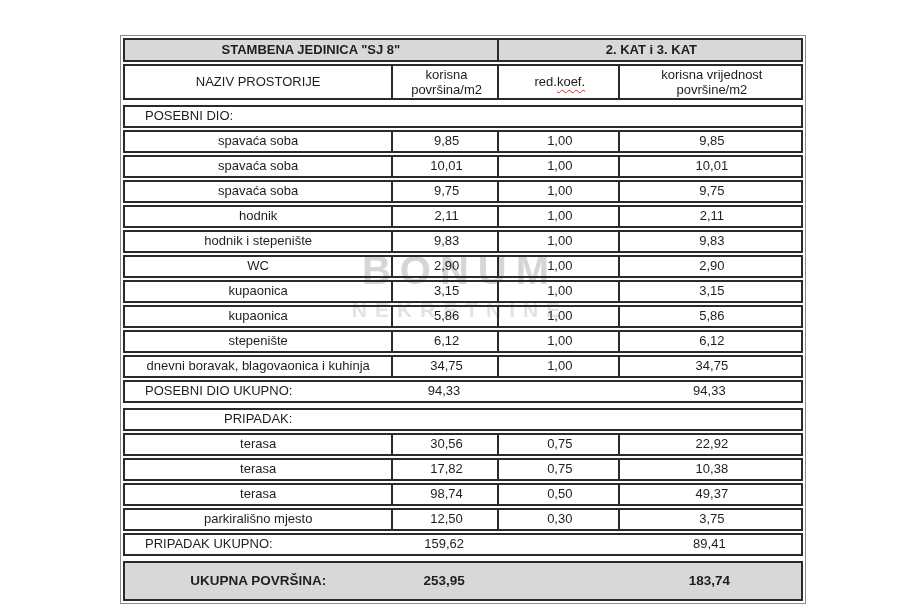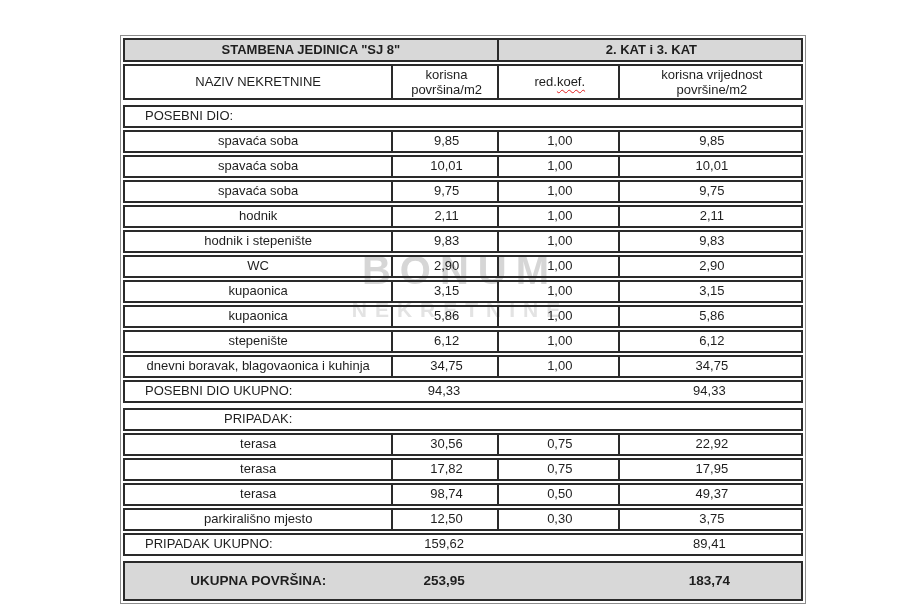--- a/index.html
+++ b/index.html
@@ -115,21 +115,21 @@
 </div>
 
 <div class="table-wrap">
 
   <div class="row hdr1 divided mb">
     <div class="c cL55">STAMBENA JEDINICA "SJ 8"</div>
     <div class="c cR45">2. KAT i 3. KAT</div>
   </div>
 
   <div class="row hdr2 divided mbL">
-    <div class="c c1">NAZIV NEKRETNINE</div>
+    <div class="c c1">NAZIV PROSTORIJE</div>
     <div class="c c2 stack">
       <span>korisna</span>
       <span>površina/m2</span>
     </div>
     <div class="c c3">
       <span>red. </span>
       <span class="wavy">koef.</span>
     </div>
     <div class="c c4 stack">
       <span>korisna vrijednost</span>
@@ -217,21 +217,21 @@
   <div class="row divided mb">
     <div class="c c1">terasa</div>
     <div class="c c2">30,56</div>
     <div class="c c3">0,75</div>
     <div class="c c4">22,92</div>
   </div>
   <div class="row divided mb">
     <div class="c c1">terasa</div>
     <div class="c c2">17,82</div>
     <div class="c c3">0,75</div>
-    <div class="c c4">17,95</div>
+    <div class="c c4">10,38</div>
   </div>
   <div class="row divided mb">
     <div class="c c1">terasa</div>
     <div class="c c2">98,74</div>
     <div class="c c3">0,50</div>
     <div class="c c4">49,37</div>
   </div>
   <div class="row divided mb">
     <div class="c c1">parkirališno mjesto</div>
     <div class="c c2">12,50</div>

